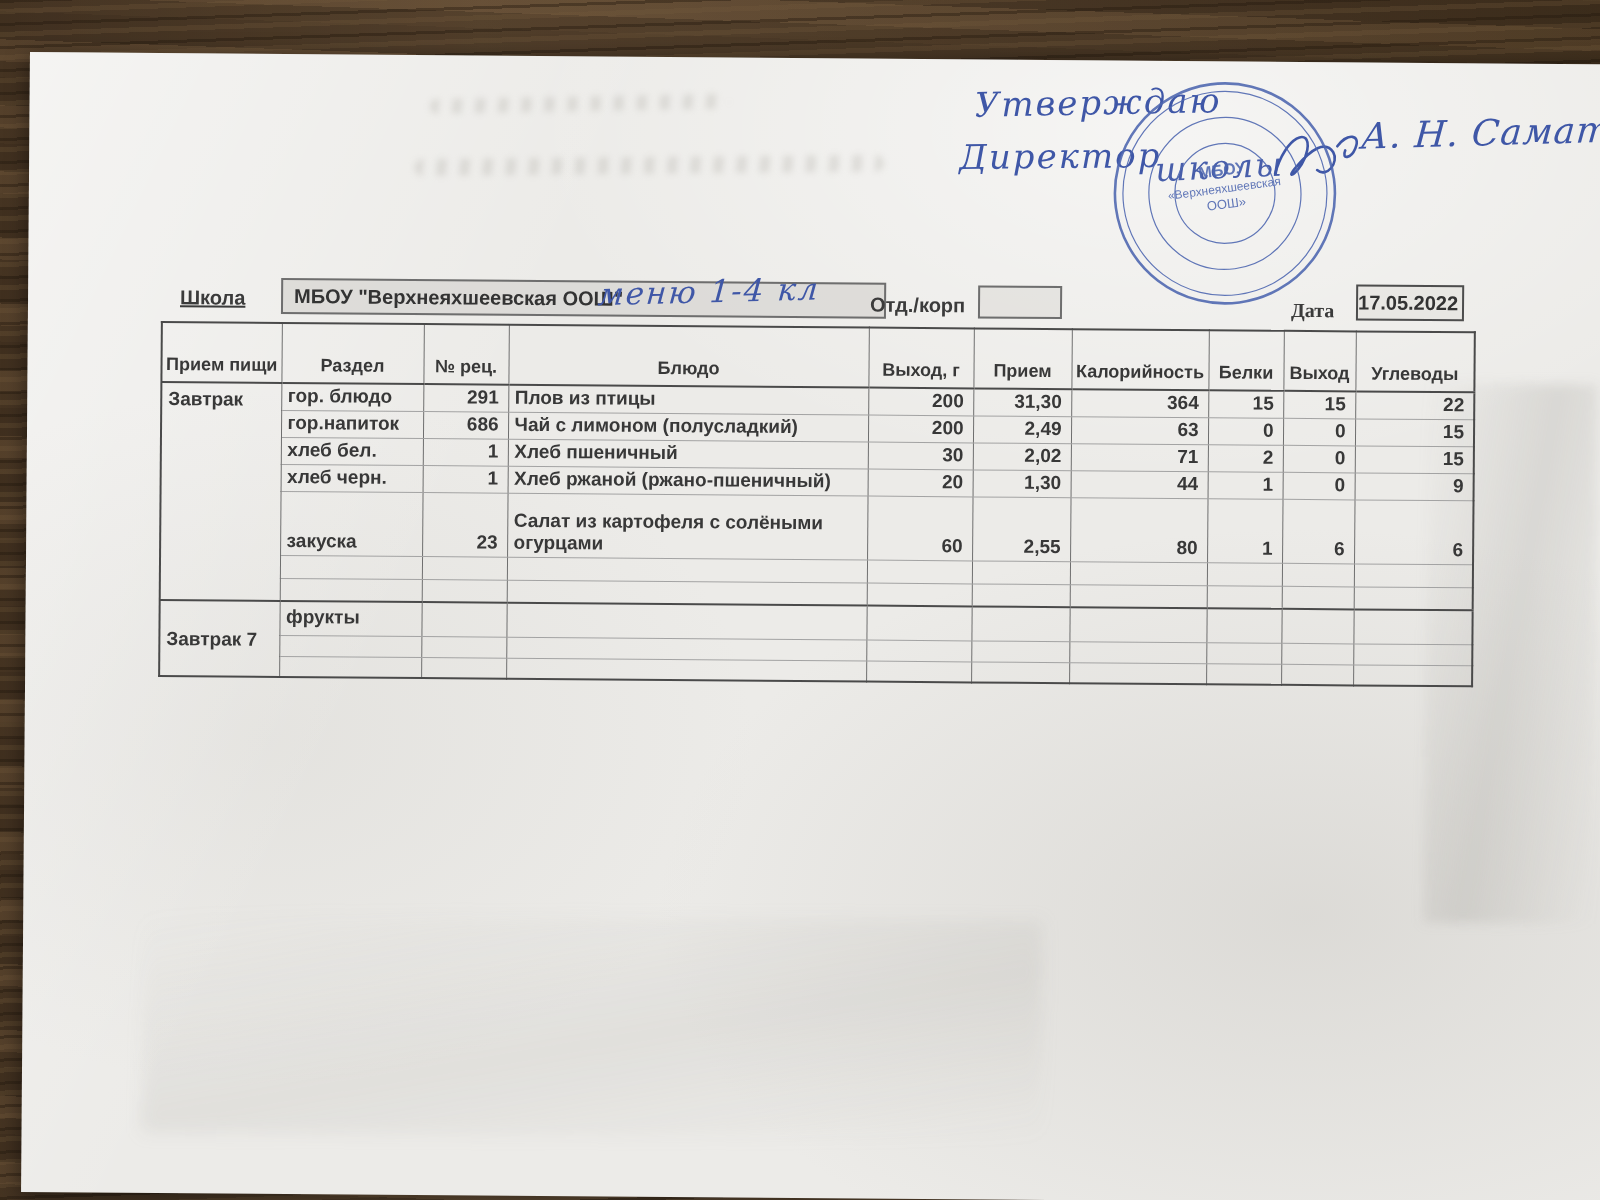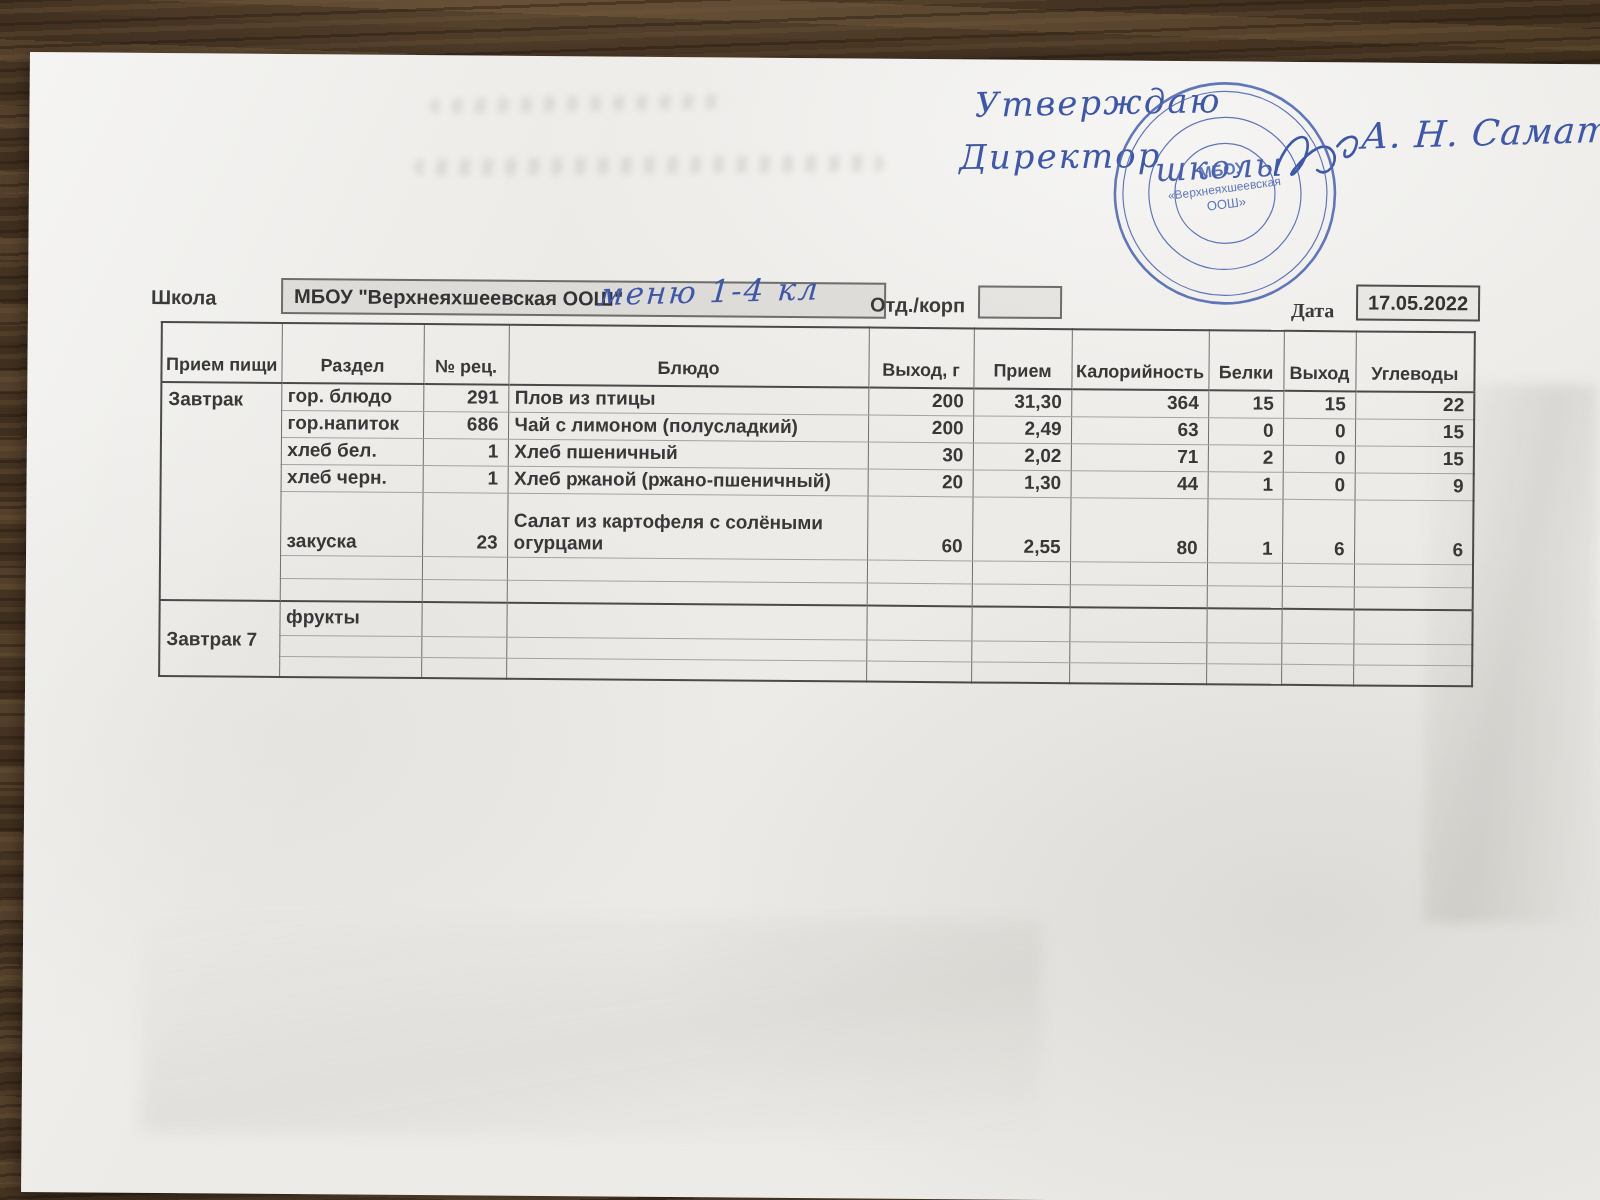--- a/index.html
+++ b/index.html
@@ -53,23 +53,23 @@
 
   
   .hdr-label{position:absolute;font-size:20px;font-weight:700;color:#3b3b3b;}
   .box{position:absolute;box-sizing:border-box;}
   .school-box{left:253px;top:224px;width:605px;height:36px;border:2px solid #6e6e6e;
     background:rgba(208,206,202,.55);}
   .school-box span{display:block;font-size:20px;font-weight:700;color:#333;
     line-height:33px;padding-left:11px;}
   .dept-box{left:950px;top:226px;width:84px;height:33px;border:2px solid #6e6e6e;
     background:rgba(214,212,208,.45);}
-  .date-box{left:1328px;top:222px;width:124px;height:36px;border:2px solid #4d4d4d;
+  .date-box{left:1328px;top:222px;width:108px;height:36px;border:2px solid #4d4d4d;
     background:rgba(222,220,216,.4);font-size:20px;font-weight:700;color:#333;
-    text-align:center;line-height:33px;}
+    line-height:33px;}
 
   
   table.menu{position:absolute;left:133px;top:268px;border-collapse:collapse;
     table-layout:fixed;width:1313px;border:2.5px solid #4a4a4a;}
   .menu th,.menu td{border-left:1.5px solid #6f6f6f;border-right:1.5px solid #6f6f6f;
     border-top:1px solid #a3a3a3;border-bottom:1px solid #a3a3a3;
     color:#383838;font-weight:700;overflow:hidden;}
   .menu thead th{font-size:18px;text-align:center;vertical-align:bottom;
     padding:3px 3px 6px;border-bottom:2px solid #4a4a4a;line-height:1.25;}
   .menu td{font-size:19px;vertical-align:bottom;padding:0 6px 3px;}
@@ -118,21 +118,21 @@
       <textPath href="#arcOgrn" startOffset="22%">ОГРН 103163320</textPath>
     </text>
     <text x="120" y="102" font-size="16" font-weight="bold" text-anchor="middle">МБОУ</text>
     <text x="120" y="119" font-size="12" text-anchor="middle">«Верхнеяхшеевская</text>
     <text x="120" y="135" font-size="13" text-anchor="middle">ООШ»</text>
     <text font-size="9.5" letter-spacing="1.5">
       <textPath href="#arcInn" startOffset="18%">ИНН 1604005621</textPath>
     </text>
   </svg>
 
-  <div class="hdr-label" style="left:123px;top:233px;">Школа</div>
+  <div class="hdr-label" style="left:152px;top:233px;text-decoration:underline;">Школа</div>
   <div class="box school-box">
     <span>МБОУ "Верхнеяхшеевская ООШ"</span>
   </div>
   <div class="hand hand-menu">меню  1-4 кл</div>
   <div class="hdr-label" style="left:842px;top:235px;">Отд./корп</div>
   <div class="box dept-box"></div>
   <div class="hdr-label" style="left:1263px;top:237px;font-family:Liberation Serif, serif;">Дата</div>
   <div class="box date-box">17.05.2022</div>
 
   <table class="menu">

